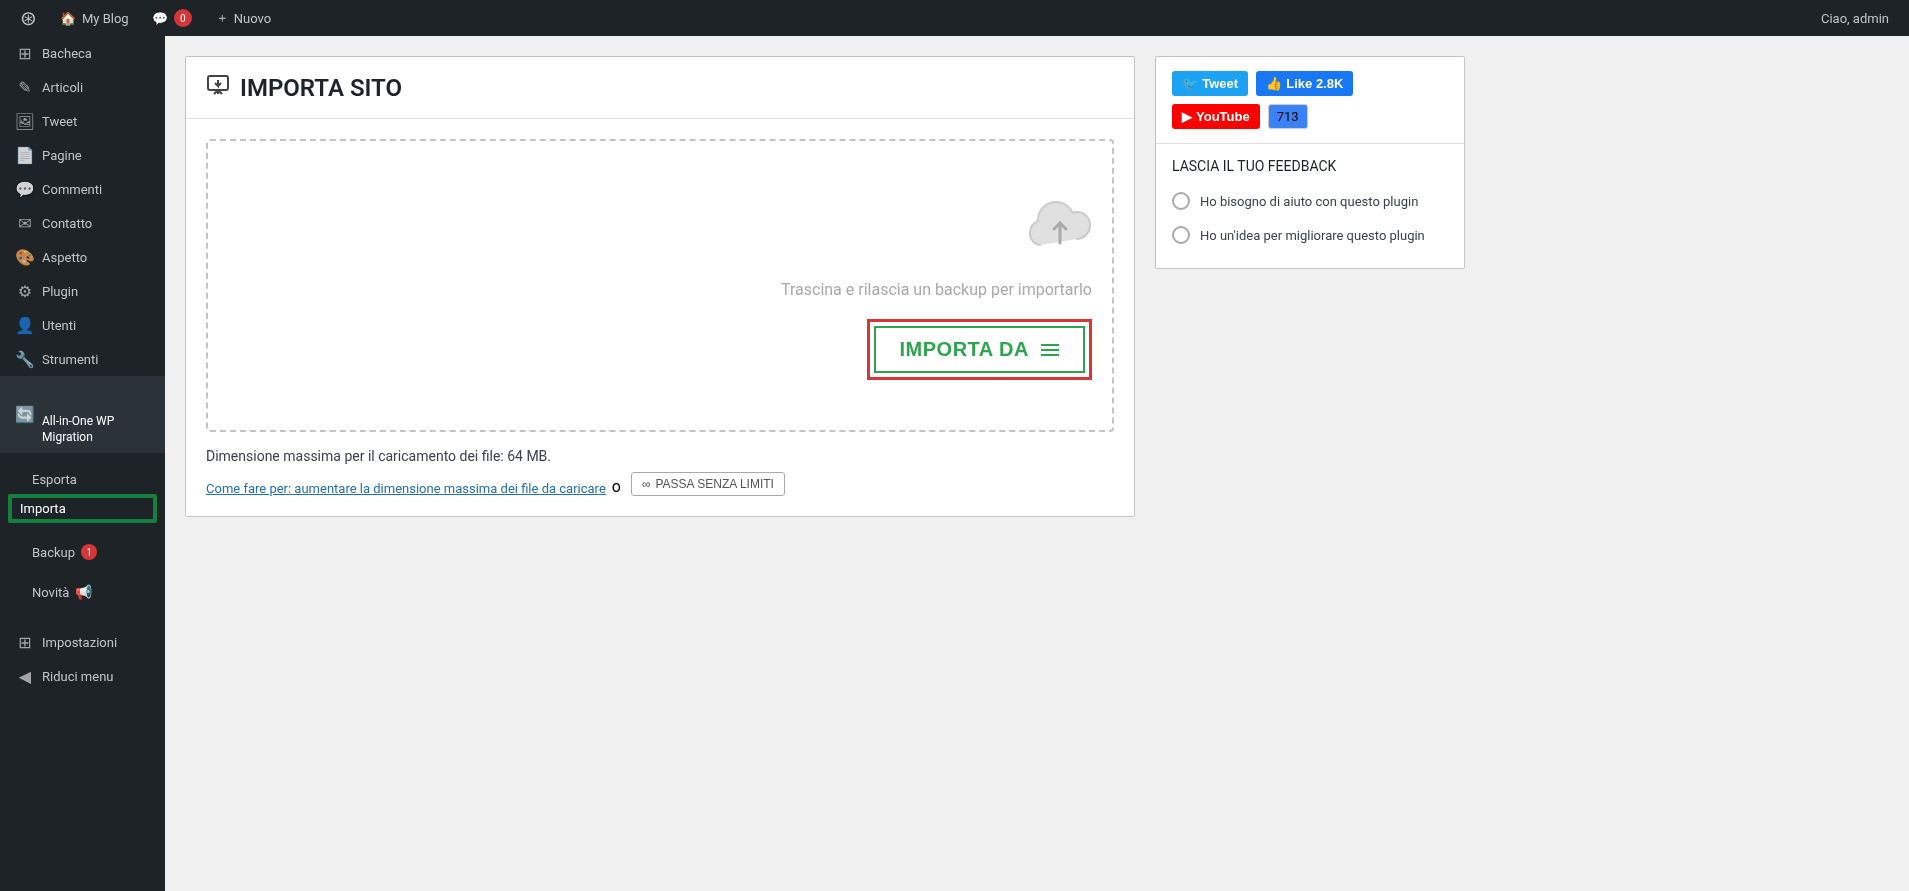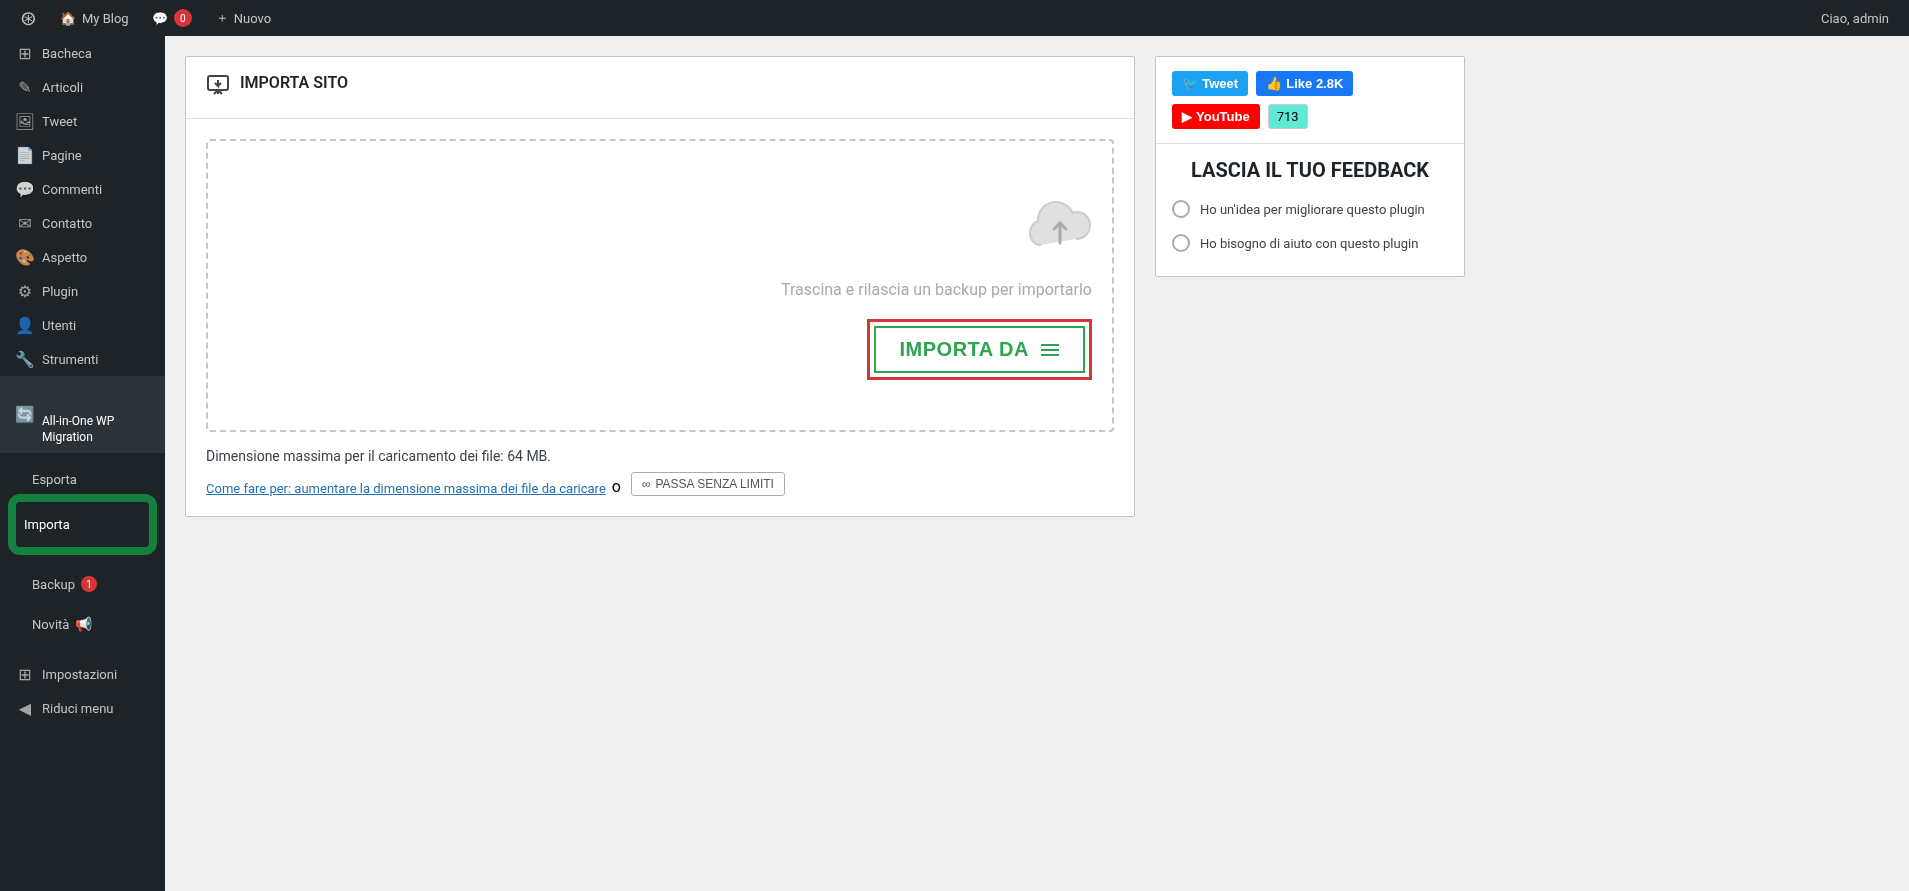--- a/index.html
+++ b/index.html
@@ -53,25 +53,25 @@
     .sub-item {
       display: flex;
       align-items: center;
       gap: 6px;
       padding: 19px 12px 5px 32px;
       color: #c3c4c7;
       cursor: pointer;
       font-size: 13px;
     }
     .sub-item.highlighted {
-      border: 8px solid #15803d;
+      border: 4px solid #15803d;
       color: #fff;
       margin: 2px 8px;
-      padding: 15px 8px;
-      border-radius: 12px;
+      padding: 3px 8px;
+      border-radius: 2px;
     }
     .badge-red {
       background: #d63638;
       color: #fff;
       border-radius: 50%;
       width: 16px;
       height: 16px;
       font-size: 10px;
       display: flex;
       align-items: center;
@@ -90,25 +90,25 @@
     
     .panel {
       background: #fff;
       border: 1px solid #c3c4c7;
       border-radius: 2px;
       flex: 1;
       max-width: 950px;
     }
     .panel-title {
       display: flex;
-      align-items: flex-start;
+      align-items: flex-end;
       gap: 10px;
       padding: 16px 20px;
       border-bottom: 1px solid #e0e0e0;
-      font-size: 16px;
+      font-size: 24px;
       font-weight: 600;
       color: #1d2327;
     }
     .panel-title .title-icon {
       font-size: 22px;
       color: #444;
     }
     .panel-body {
       padding: 20px;
     }
@@ -241,31 +241,30 @@
       padding: 5px 10px;
       border-radius: 3px;
       font-size: 13px;
       cursor: pointer;
       display: flex;
       align-items: center;
       gap: 4px;
       font-weight: 600;
     }
     .yt-count {
-      background: #5eead4;
+      background: #3b82f6;
       color: #000;
       border: 1px solid #ccc;
       padding: 4px 8px;
       font-size: 13px;
       border-radius: 3px;
     }
     .feedback-title {
-      font-size: 20px;
-      font-weight: 700;
-      text-align: center;
+      font-size: 14px;
+      font-weight: 400;
       padding: 14px 16px 10px;
       color: #1d2327;
     }
     .feedback-option {
       display: flex;
       align-items: center;
       gap: 10px;
       padding: 8px 16px;
       cursor: pointer;
       font-size: 13px;
@@ -449,23 +448,23 @@
           <span>▶</span>
           <span>YouTube</span>
         </button>
         <span class="yt-count">713</span>
       </div>
 
       <div class="feedback-title">LASCIA IL TUO FEEDBACK</div>
 
       <div class="feedback-option">
         <div class="radio-circle"></div>
-        <span>Ho un'idea per migliorare questo plugin</span>
+        <span>Ho bisogno di aiuto con questo plugin</span>
       </div>
       <div class="feedback-option">
         <div class="radio-circle"></div>
-        <span>Ho bisogno di aiuto con questo plugin</span>
+        <span>Ho un'idea per migliorare questo plugin</span>
       </div>
       <div style="height: 16px;"></div>
     </div>
 
   </div>
 </div>
 
 </body></html>

